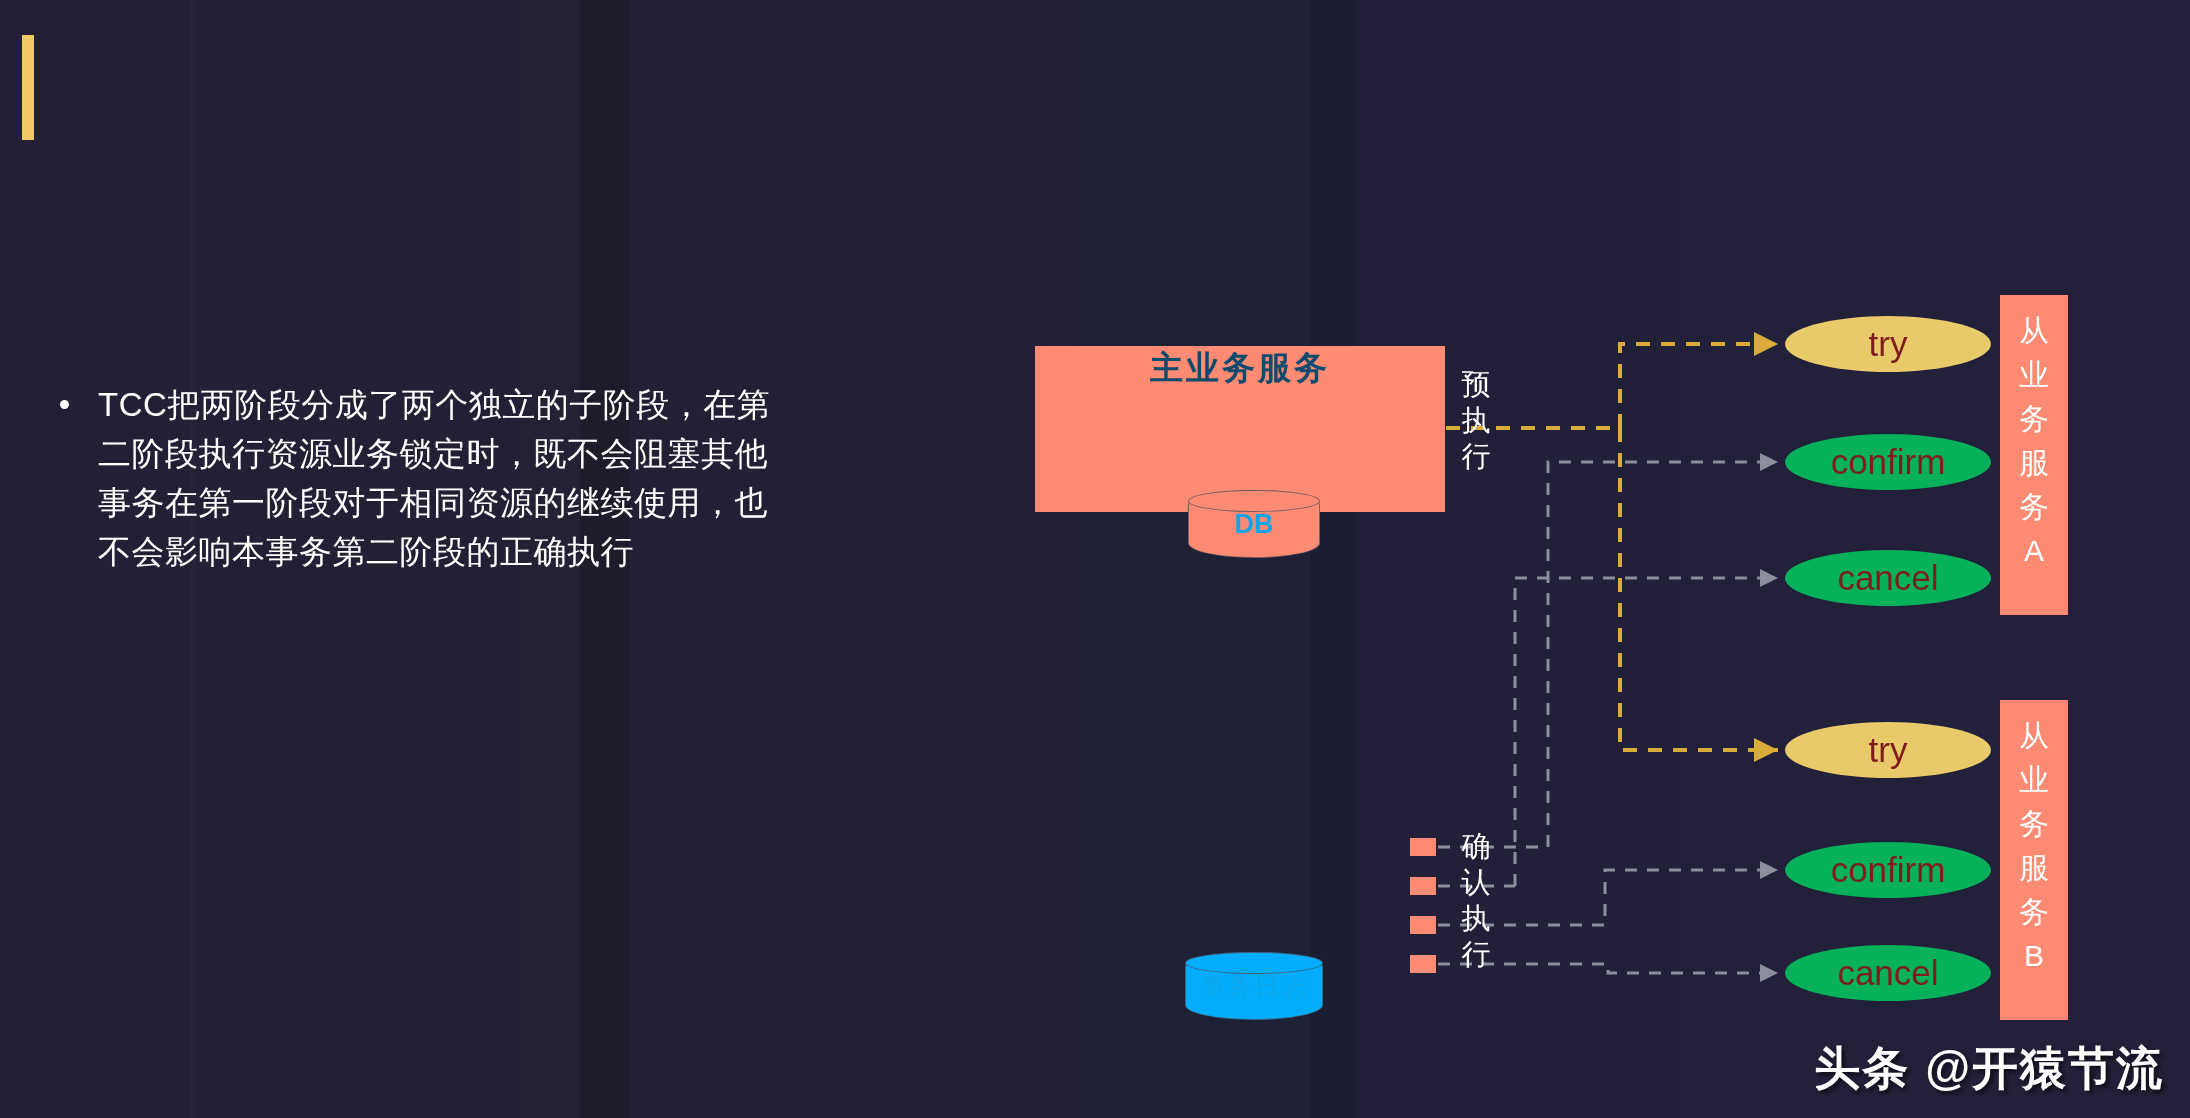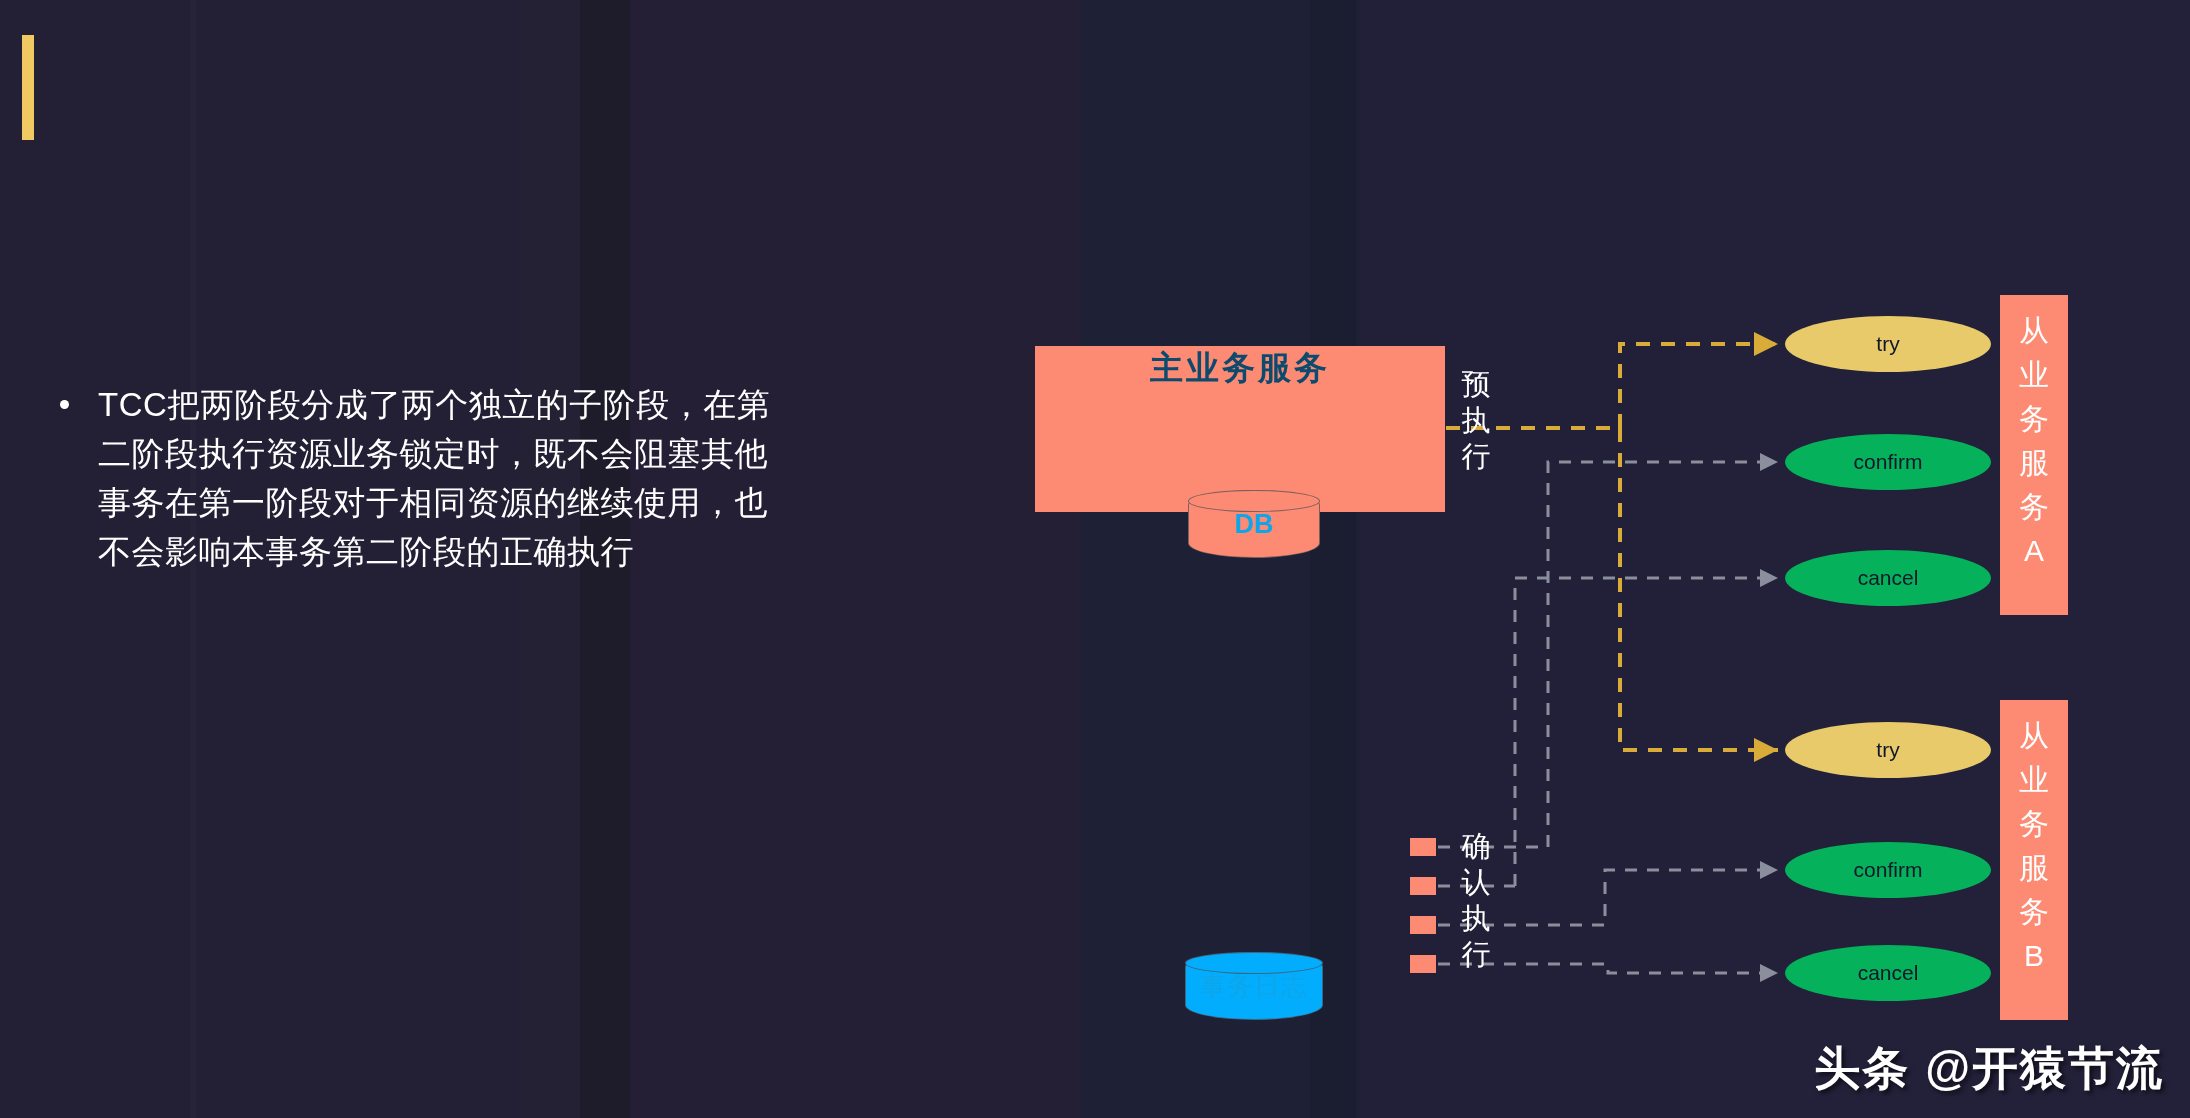--- a/index.html
+++ b/index.html
@@ -137,22 +137,22 @@
     height: 18px;
     background: #fd8a72;
   }
   
   .ellipse {
     position: absolute;
     display: flex;
     align-items: center;
     justify-content: center;
     border-radius: 50%;
-    color: #0f172a;
-    font-size: 21px;
+    color: #7f1d1d;
+    font-size: 35px;
     width: 206px;
     height: 56px;
   }
   .ellipse.try { background: #e9ca6b; }
   .ellipse.act { background: #05b15a; }
   
   .svc-col {
     position: absolute;
     width: 68px;
     background: #fd8a72;

